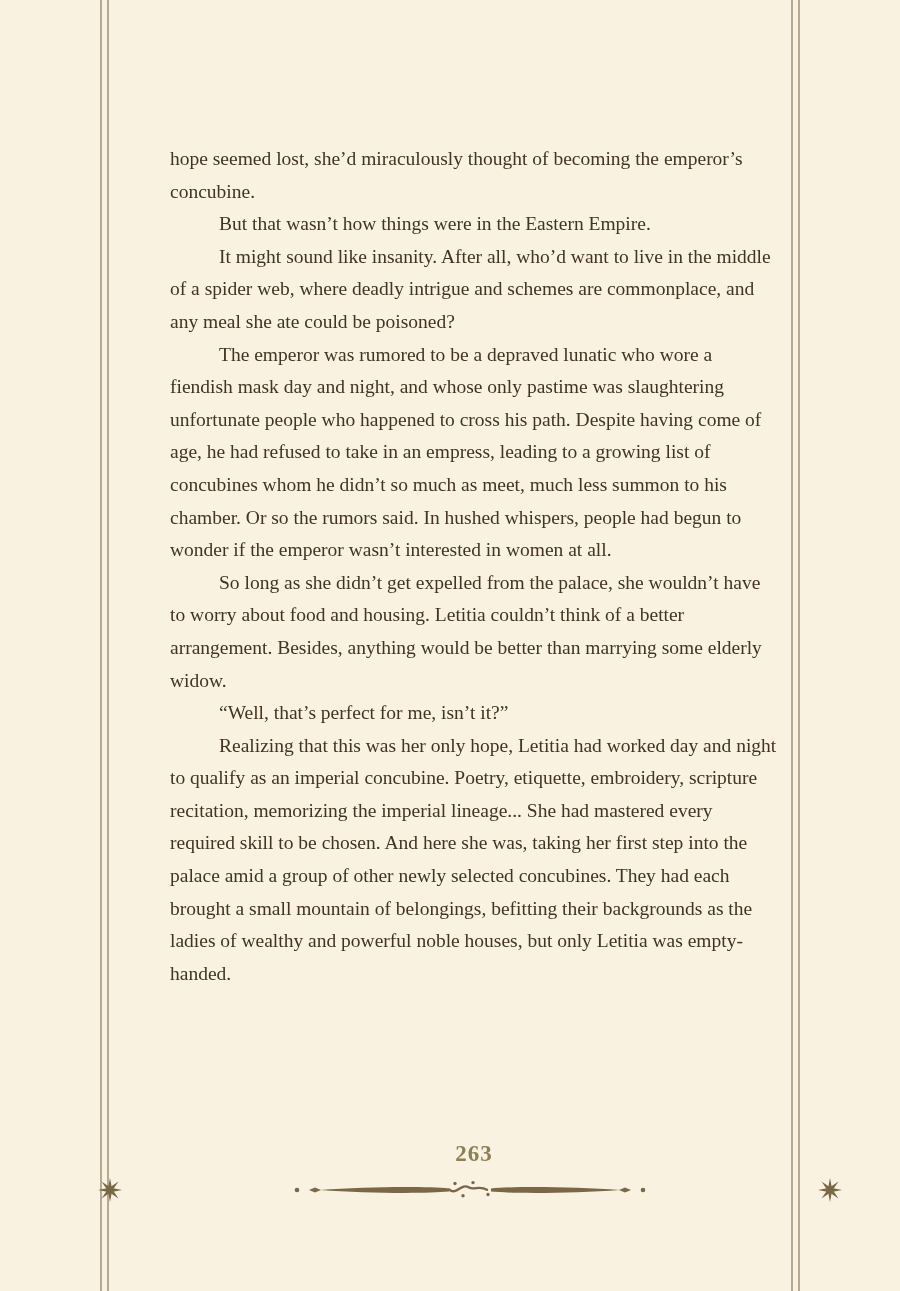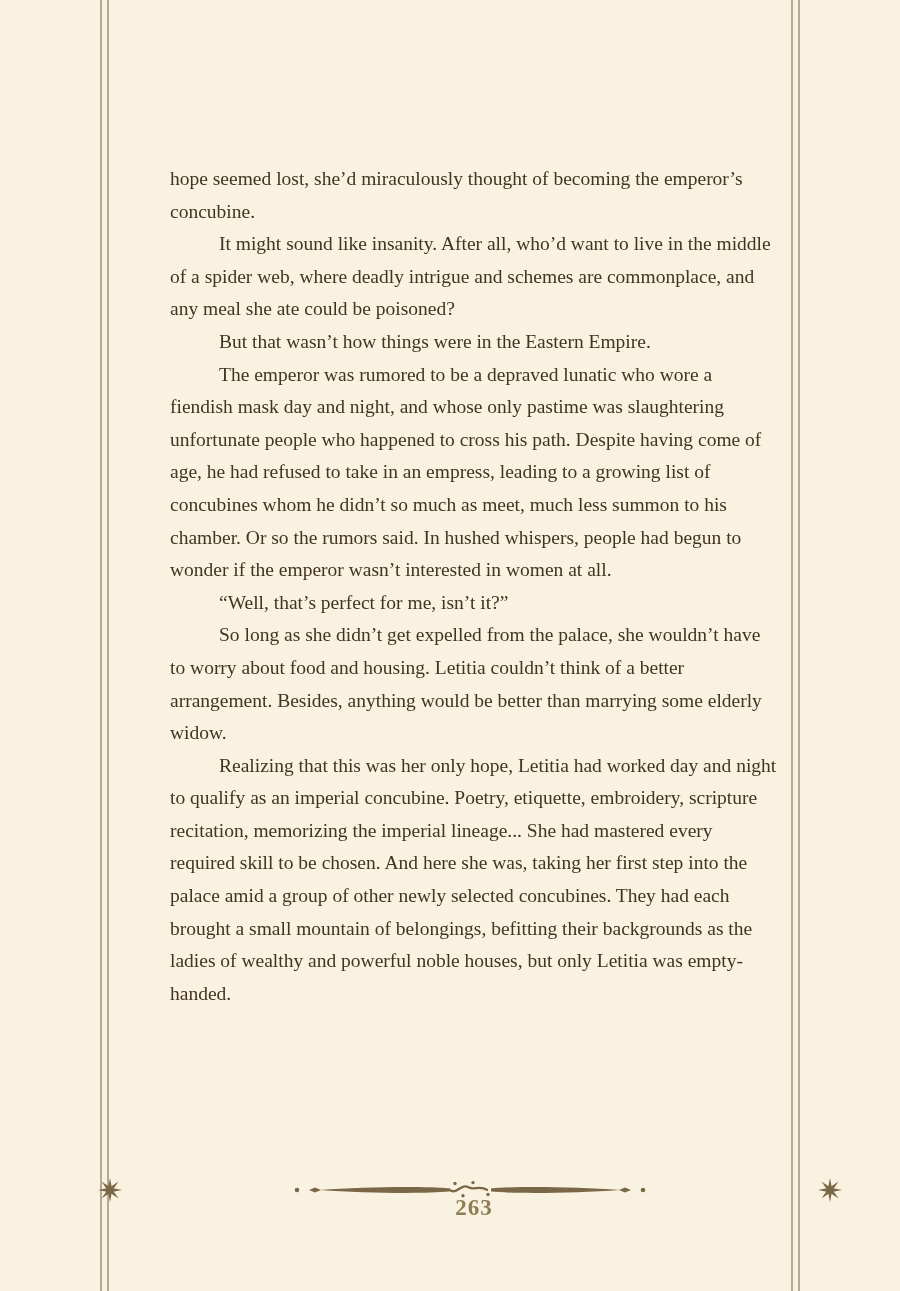--- a/index.html
+++ b/index.html
@@ -34,32 +34,31 @@
   .right-outer { left: 798px; }
 
   .text-block {
     position: absolute;
     left: 170px;
     top: 143px;
     width: 608px;
     font-size: 19.5px;
     line-height: 32.6px;
     text-align: left;
-    margin-top: 20px;
   }
   .text-block p {
     text-indent: 49px;
   }
   .text-block p.no-indent {
     text-indent: 0;
   }
 
   .page-number {
     position: absolute;
-    top: 1195px;
+    top: 1141px;
     left: 170px;
     width: 608px;
     text-align: center;
     font-size: 23px;
     font-weight: 700;
     letter-spacing: 1px;
     color: var(--page-number-color, #8d7e53);
   }
   .ornament-svg {
     position: absolute;
@@ -76,25 +75,25 @@
 
 <div class="page">
 
   <div class="border-line left-outer"></div>
   <div class="border-line left-inner"></div>
   <div class="border-line right-inner"></div>
   <div class="border-line right-outer"></div>
 
   <main class="text-block">
     <p class="no-indent">hope seemed lost, she’d miraculously thought of becoming the emperor’s concubine.</p>
+    <p>But that wasn’t how things were in the Eastern Empire.</p>
     <p>It might sound like insanity. After all, who’d want to live in the middle of a spider web, where deadly intrigue and schemes are commonplace, and any meal she ate could be poisoned?</p>
-    <p>But that wasn’t how things were in the Eastern Empire.</p>
     <p>The emperor was rumored to be a depraved lunatic who wore a fiendish mask day and night, and whose only pastime was slaughtering unfortunate people who happened to cross his path. Despite having come of age, he had refused to take in an empress, leading to a growing list of concubines whom he didn’t so much as meet, much less summon to his chamber. Or so the rumors said. In hushed whispers, people had begun to wonder if the emperor wasn’t interested in women at all.</p>
+    <p>So long as she didn’t get expelled from the palace, she wouldn’t have to worry about food and housing. Letitia couldn’t think of a better arrangement. Besides, anything would be better than marrying some elderly widow.</p>
     <p>“Well, that’s perfect for me, isn’t it?”</p>
-    <p>So long as she didn’t get expelled from the palace, she wouldn’t have to worry about food and housing. Letitia couldn’t think of a better arrangement. Besides, anything would be better than marrying some elderly widow.</p>
     <p>Realizing that this was her only hope, Letitia had worked day and night to qualify as an imperial concubine. Poetry, etiquette, embroidery, scripture recitation, memorizing the imperial lineage... She had mastered every required skill to be chosen. And here she was, taking her first step into the palace amid a group of other newly selected concubines. They had each brought a small mountain of belongings, befitting their backgrounds as the ladies of wealthy and powerful noble houses, but only Letitia was empty-handed.</p>
   </main>
 
   <div class="page-number">263</div>
 
   <svg class="ornament-svg" viewBox="0 0 900 36" width="900" height="36" aria-hidden="true">
     <defs>
       <g id="burst">
         <path d="M0,-12 L1.9,-1.9 L12,0 L1.9,1.9 L0,12 L-1.9,1.9 L-12,0 L-1.9,-1.9 Z"></path>
         <path d="M0,-12 L1.9,-1.9 L12,0 L1.9,1.9 L0,12 L-1.9,1.9 L-12,0 L-1.9,-1.9 Z" transform="rotate(45)"></path>

